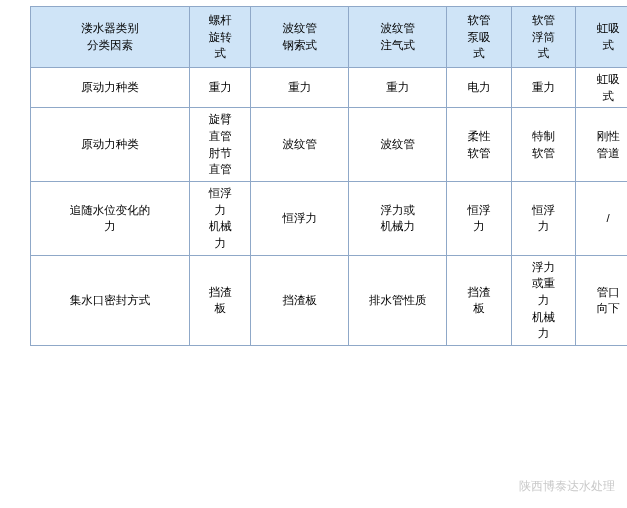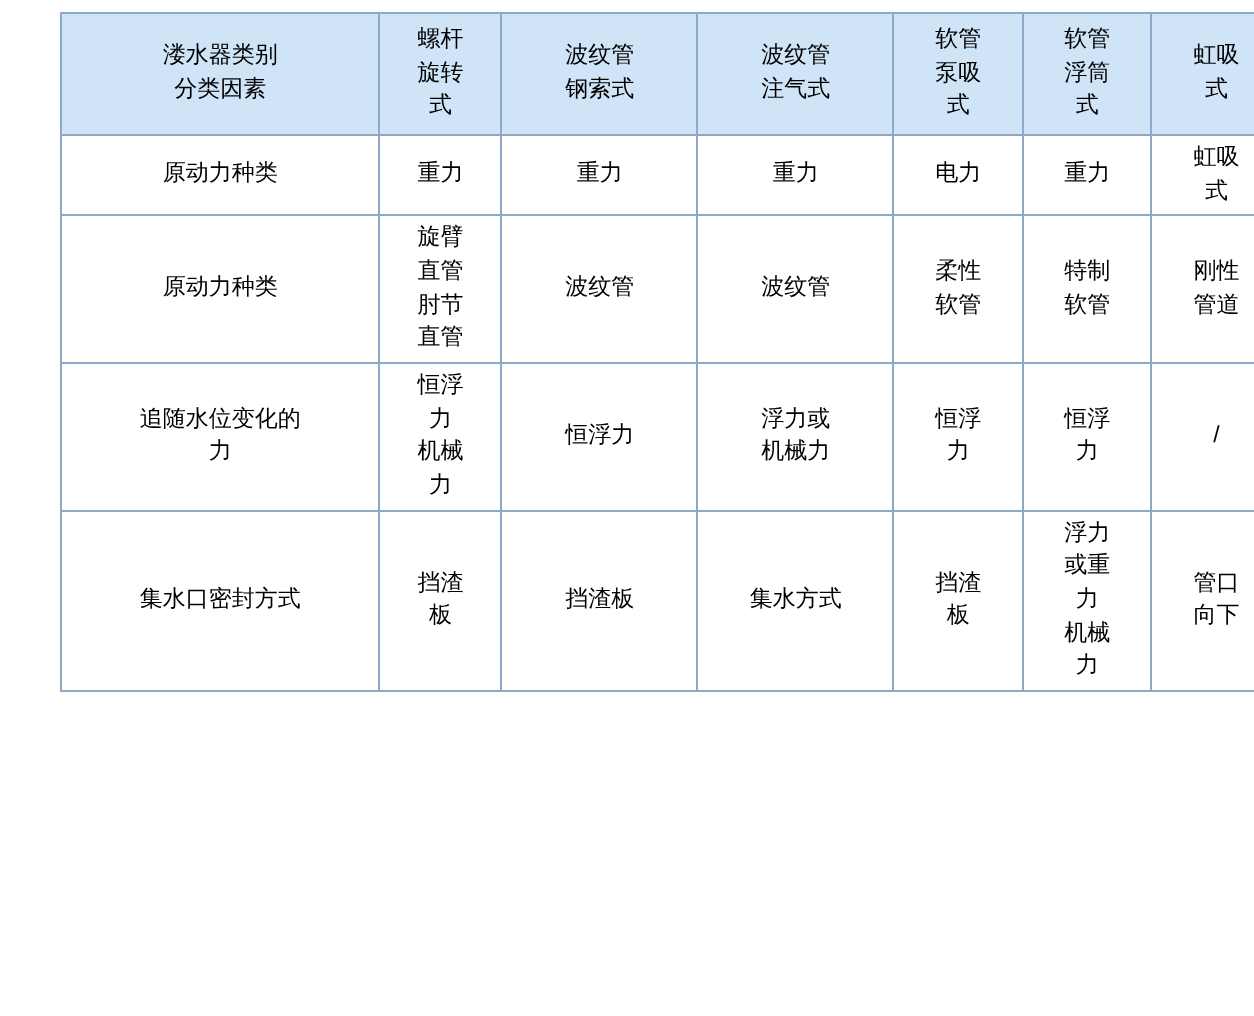--- a/index.html
+++ b/index.html
@@ -128,23 +128,24 @@
         <td>恒浮力</td>
         <td>浮力或<br>机械力</td>
         <td>恒浮<br>力</td>
         <td>恒浮<br>力</td>
         <td>/</td>
       </tr>
       <tr class="r5">
         <td class="rowhead">集水口密封方式</td>
         <td>挡渣<br>板</td>
         <td>挡渣板</td>
-        <td>集水方式</td>
+        <td>排水管性质</td>
         <td>挡渣<br>板</td>
         <td>浮力<br>或重<br>力<br>机械<br>力</td>
         <td>管口<br>向下</td>
       </tr>
     </tbody>
   </table>
 </div>
 
 <div class="watermark">
+  <div>陕西博泰达水处理</div>
 </div>
 
 </body></html>

